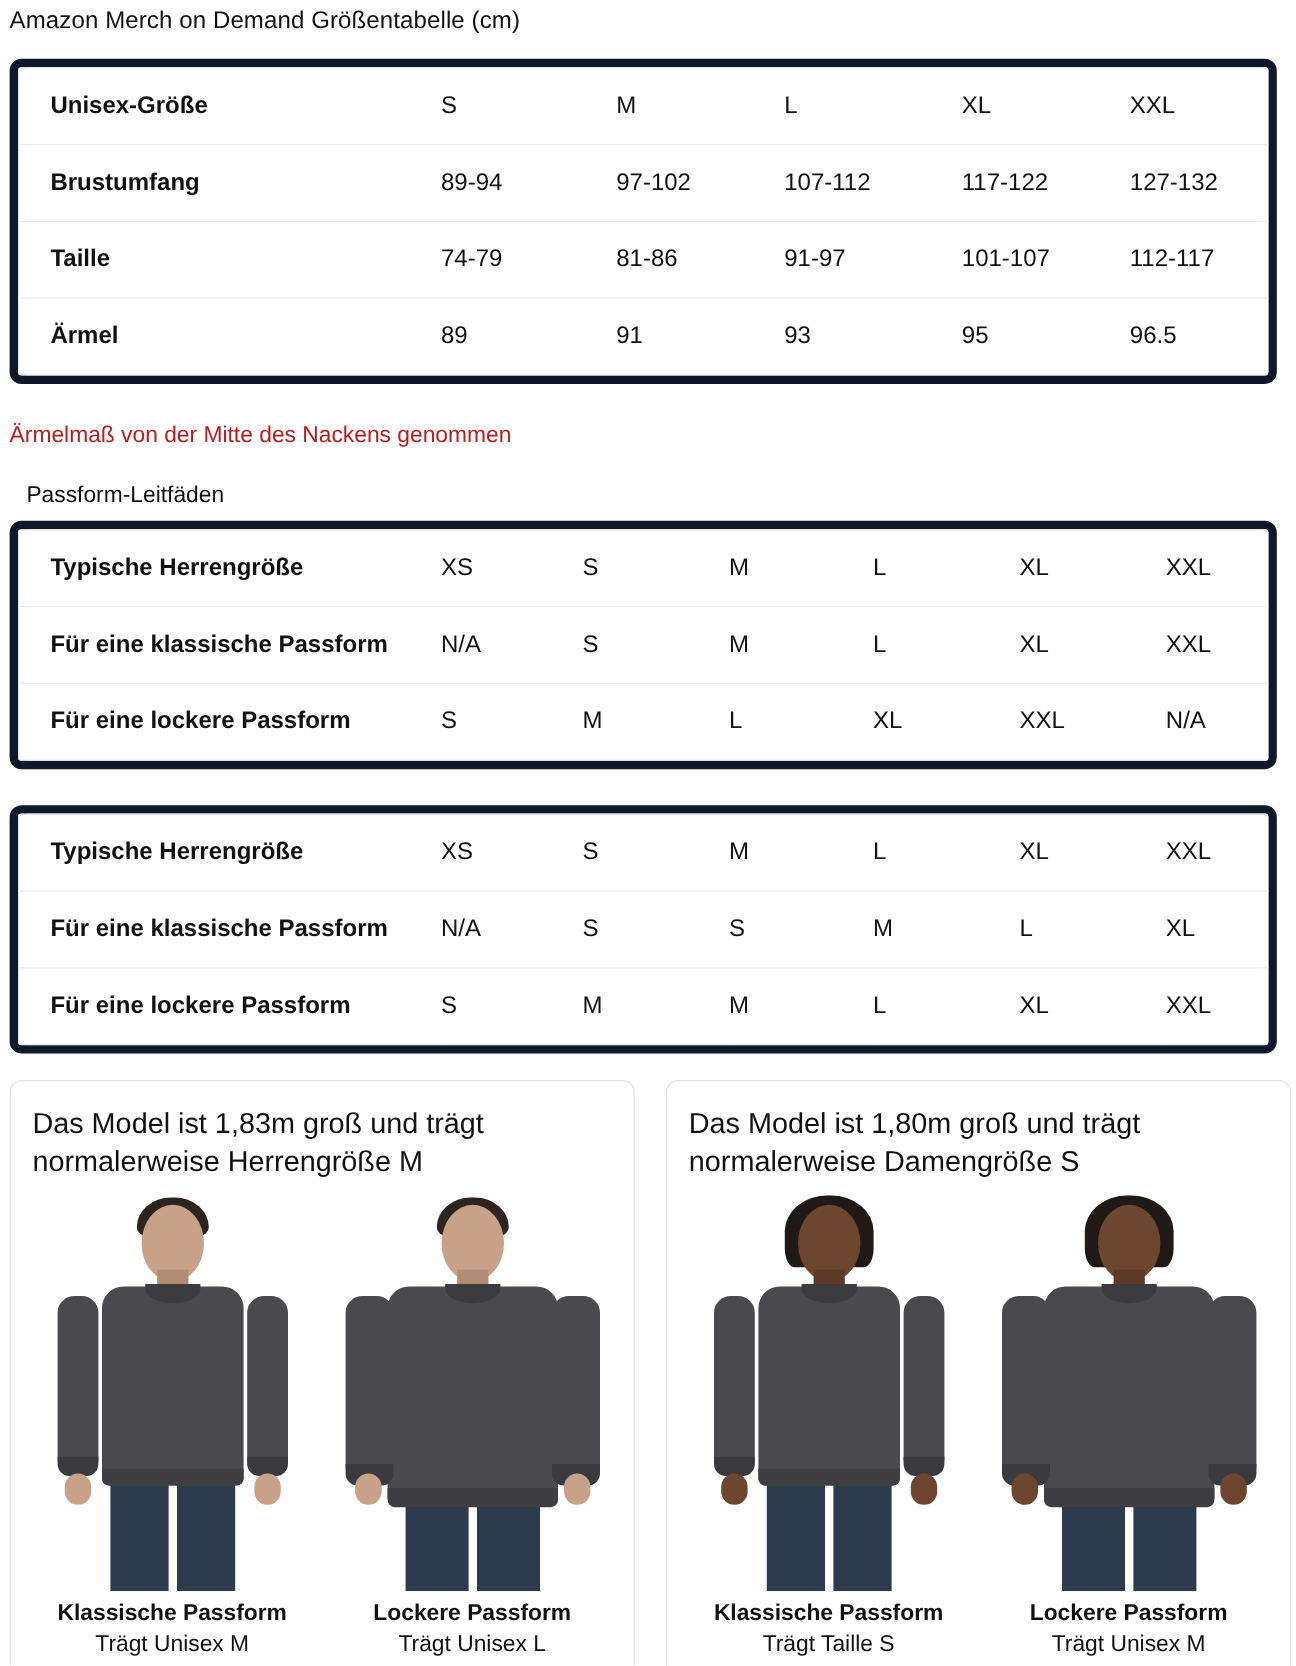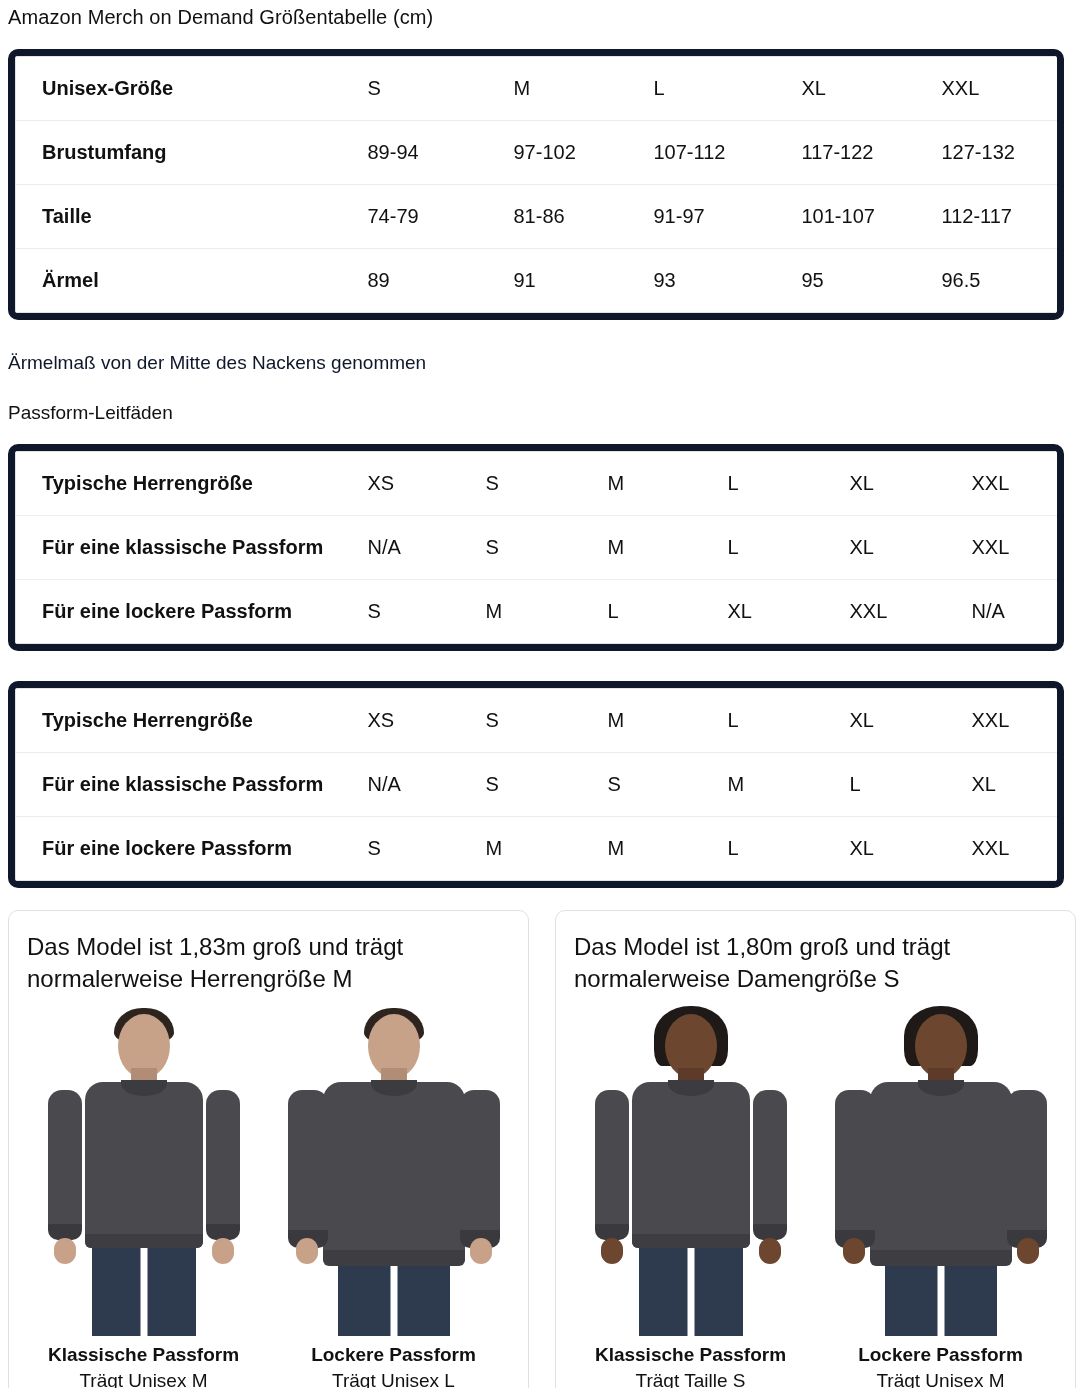--- a/index.html
+++ b/index.html
@@ -76,27 +76,28 @@
   .t-fit col.c0 { width: 352px; }
   .t-fit col.c1 { width: 118px; }
   .t-fit col.c2 { width: 122px; }
   .t-fit col.c3 { width: 120px; }
   .t-fit col.c4 { width: 122px; }
   .t-fit col.c5 { width: 122px; }
   .t-fit col.c6 { width: 112px; }
 
   .note {
     font-size: 19px;
-    color: #0f172a;
+    color: #b91c1c;
     padding: 16px 0 6px 2px;
   }
   .section-label {
     font-size: 19px;
     color: #111;
-    padding: 22px 0 20px 2px;
+    padding: 22px 0 10px 2px;
+    margin-left: 14px;
   }
 
   .gap-10 { height: 14px; }
 
   .models {
     display: flex;
     gap: 26px;
     margin: 22px 0 0 2px;
     width: 1068px;
   }

